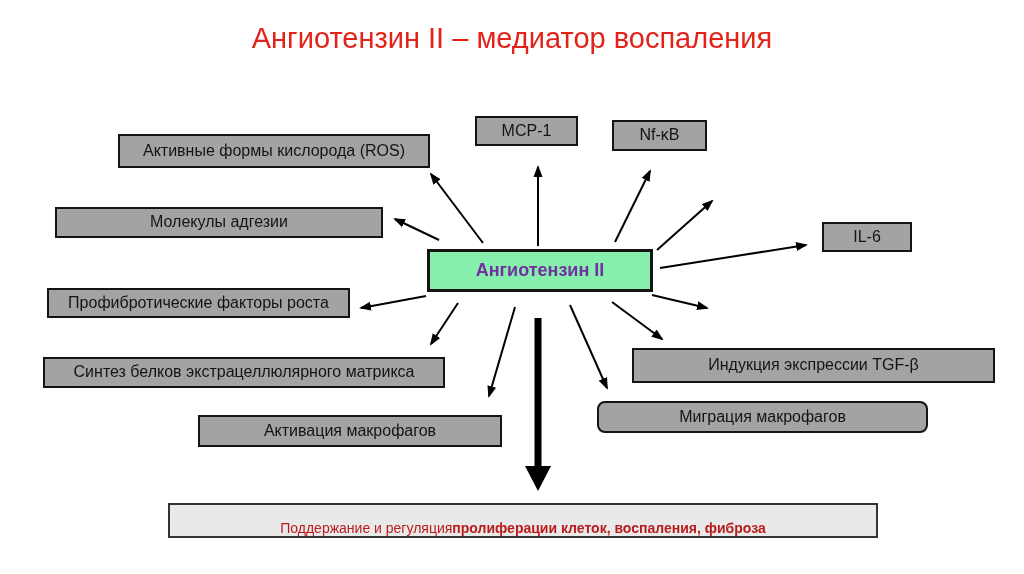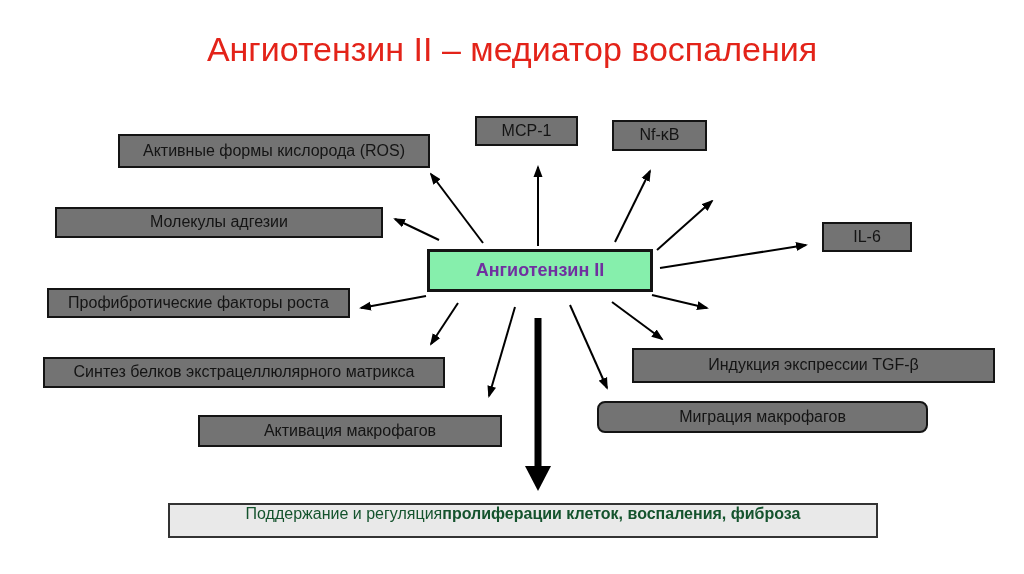--- a/index.html
+++ b/index.html
@@ -5,30 +5,30 @@
   html,body{margin:0;padding:0;background:#ffffff;}
   .canvas{
     position:relative;
     width:1024px;height:574px;
     background:#ffffff;
     font-family:"Liberation Sans", sans-serif;
     overflow:hidden;
   }
   .page-title{
     position:absolute;
-    left:0; right:0; top:30px;
+    left:0; right:0; top:22px;
     text-align:center;
-    font-size:34px;
+    font-size:29px;
     color:#e32319;
     letter-spacing:0px;
   }
   .node{
     position:absolute;
     box-sizing:border-box;
-    background:#737373;
+    background:#a3a3a3;
     border:2px solid #141414;
     color:#141414;
     display:flex;
     align-items:center;
     justify-content:center;
     font-size:16px;
     text-align:center;
     line-height:1.05;
     white-space:nowrap;
   }
@@ -43,25 +43,25 @@
     display:flex;
     align-items:center;
     justify-content:center;
     white-space:nowrap;
   }
   .footer-box{
     position:absolute;
     box-sizing:border-box;
     background:#e9e9e9;
     border:2px solid #333333;
-    color:#14532d;
+    color:#b91c1c;
     display:flex;
-    align-items:flex-start;
+    align-items:flex-end;
     justify-content:center;
-    font-size:16px;
+    font-size:14px;
     white-space:nowrap;
   }
   .footer-box .b{font-weight:bold;}
   svg.arrows{
     position:absolute;
     left:0;top:0;
     width:1024px;height:574px;
     pointer-events:none;
   }
 </style>

